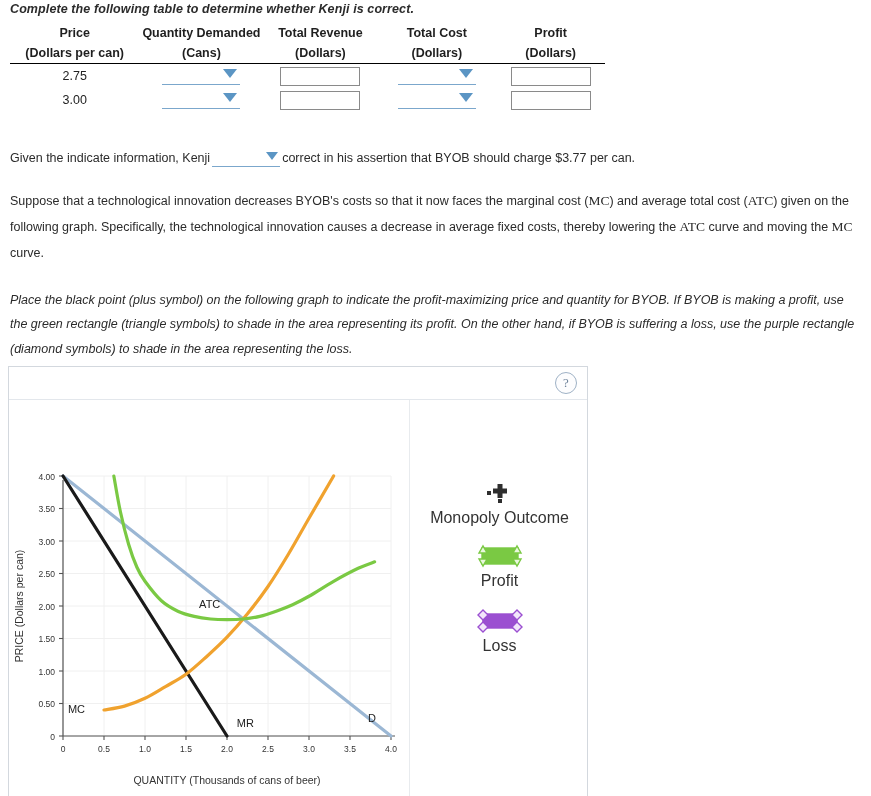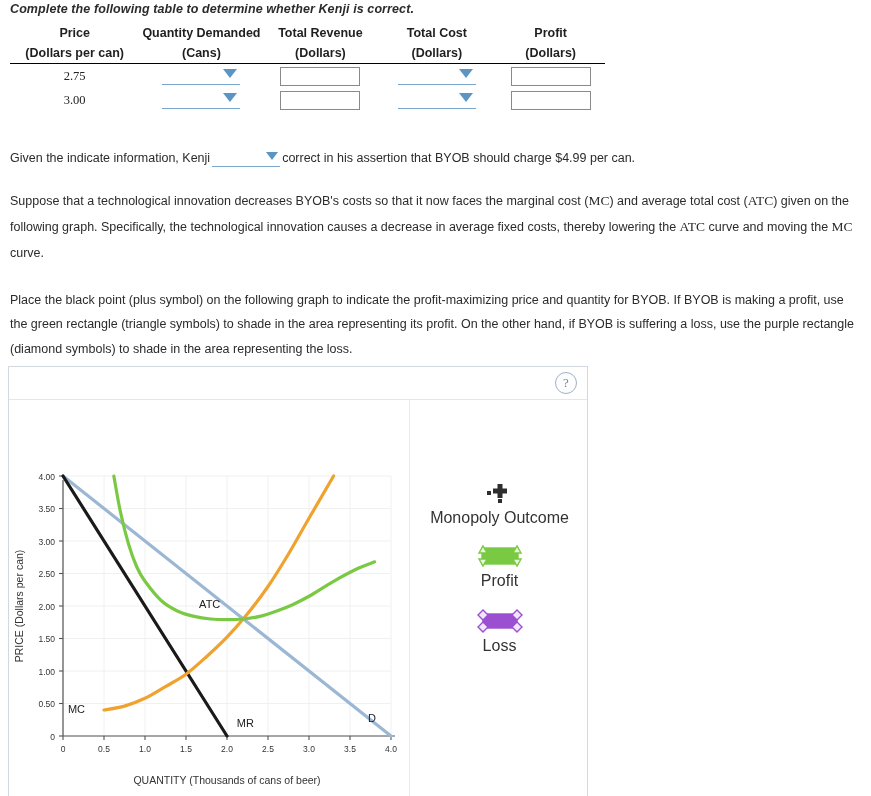--- a/index.html
+++ b/index.html
@@ -58,21 +58,20 @@
   table.data thead tr.hdr-row th {
     border-bottom: 1.6px solid #000;
     margin-top: 40px;
   }
   table.data td {
     padding: 0;
     text-align: center;
     height: 24px;
     vertical-align: middle;
     font-size: 12.5px;
-    font-family: Liberation Serif, serif;
   }
   .price-cell { font-size: 12.5px; color: #222; }
 
   
   .dd {
     display: inline-block;
     position: relative;
     width: 78px;
     height: 17px;
     border-bottom: 1.4px solid #7ba7cc;
@@ -99,21 +98,21 @@
 
   
   .para {
     position: absolute;
     left: 10px;
     width: 852px;
     line-height: 1.95;
     font-size: 12.5px;
     color: #2b2b2b;
   }
-  .para.italic { }
+  .para.italic { font-style: italic; }
   .mathvar {
     font-family: "Liberation Serif", serif;
     font-style: normal;
     font-size: 13.5px;
   }
   .inline-dd {
     display: inline-block;
     position: relative;
     width: 68px;
     height: 15px;
@@ -264,21 +263,21 @@
         </td>
         <td>
           <span class="tbox"></span>
         </td>
       </tr>
     </tbody>
   </table>
 </div>
 
 <div class="para" style="top:146px">
-  <span>Given the indicate information, Kenji</span><span class="inline-dd"><span class="caret"></span></span><span>correct in his assertion that BYOB should charge $4.99 per can.</span>
+  <span>Given the indicate information, Kenji</span><span class="inline-dd"><span class="caret"></span></span><span>correct in his assertion that BYOB should charge $3.77 per can.</span>
 </div>
 
 <div class="para" style="top:188px">
   <span>Suppose that a technological innovation decreases BYOB's costs so that it now faces the marginal cost (</span><span class="mathvar">MC</span><span>) and average total cost (</span><span class="mathvar">ATC</span><span>) given on the following graph. Specifically, the technological innovation causes a decrease in average fixed costs, thereby lowering the </span><span class="mathvar">ATC</span><span> curve and moving the </span><span class="mathvar">MC</span><span> curve.</span>
 </div>
 
 <div class="para italic" style="top:288px">Place the black point (plus symbol) on the following graph to indicate the profit-maximizing price and quantity for BYOB. If BYOB is making a profit, use the green rectangle (triangle symbols) to shade in the area representing its profit. On the other hand, if BYOB is suffering a loss, use the purple rectangle (diamond symbols) to shade in the area representing the loss.</div>
 
 <div class="panel">
   <div class="panel-head">

